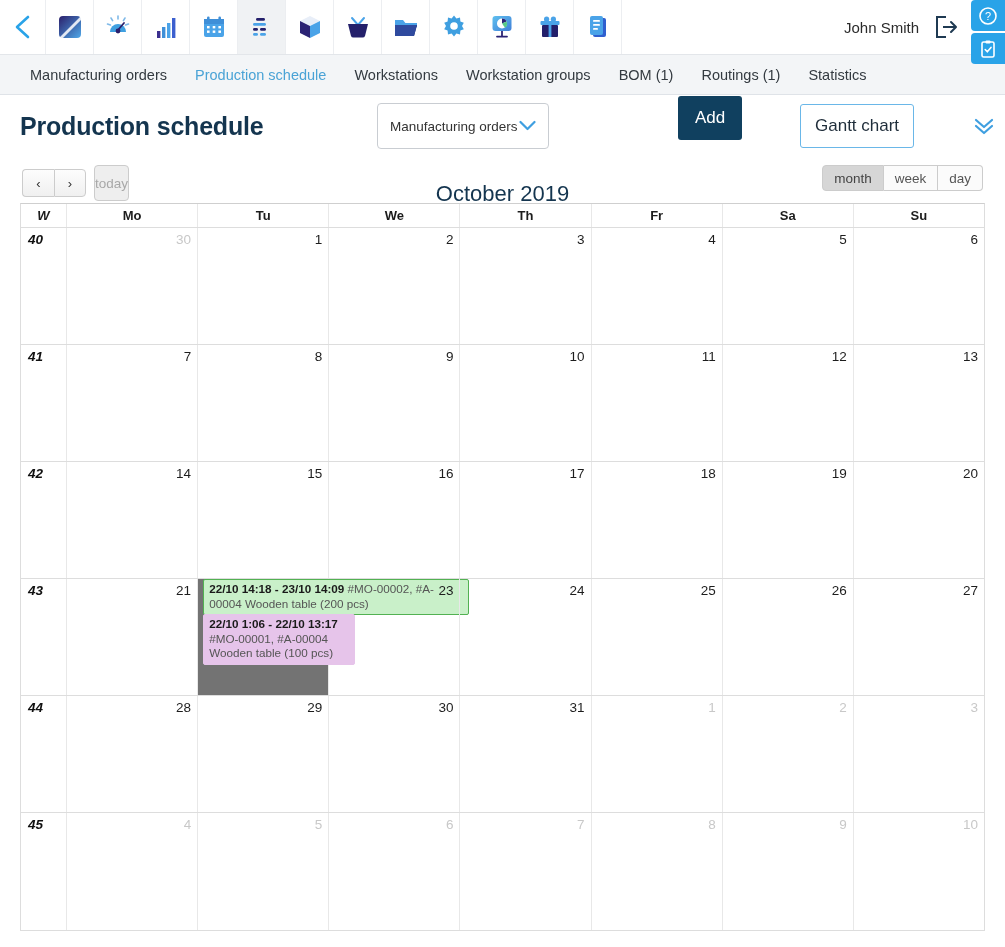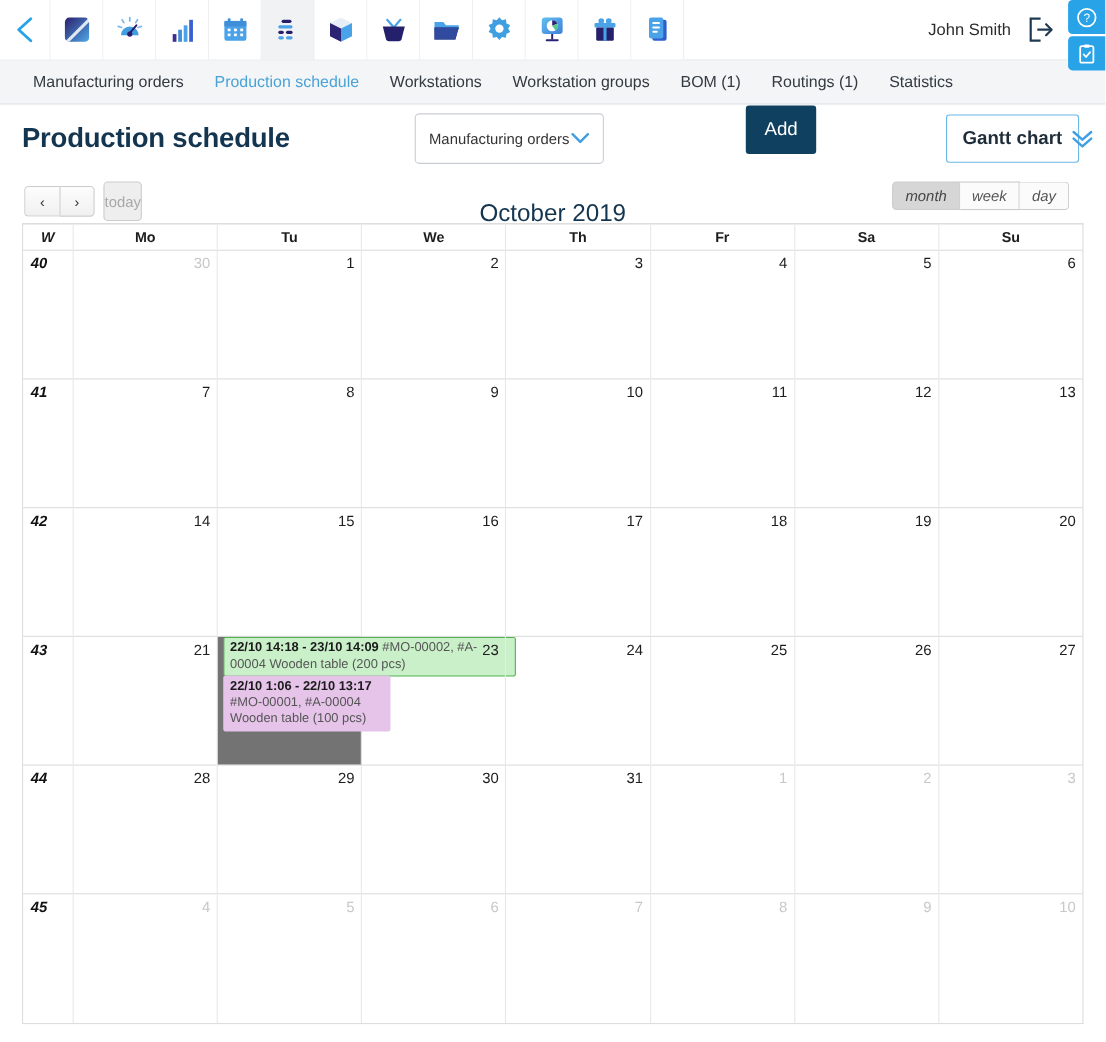--- a/index.html
+++ b/index.html
@@ -107,21 +107,21 @@
     background: #fff;
     border: 1px solid #6ab7e8;
     border-radius: 3px;
     color: #1f2d3a;
     font-size: 17px; font-family: inherit;
     display: flex; align-items: center; gap: 7px;
     padding: 0 14px;
     cursor: pointer;
   }
   .btn-png { left: 740px; }
-  .btn-gantt { left: 840px; font-weight: bold; }
+  .btn-gantt { left: 780px; }
   .chevrons-btn {
     position: absolute; left: 950px; top: 22px;
     cursor: pointer;
   }
 
   
   .calnav-row {
     position: relative;
     height: 46px;
   }
@@ -146,23 +146,22 @@
     cursor: pointer;
   }
   .calnav-left { position: absolute; left: 2px; top: 8px; display: flex; align-items: center; }
   .cal-title {
     position: absolute; left: 0; right: 0; top: 24px;
     text-align: center;
     font-size: 22px; font-weight: normal; color: #14354f;
     pointer-events: none;
   }
   .view-group {
-    position: absolute; right: 13px; top: 8px;
+    position: absolute; right: 2px; top: 8px;
     display: inline-flex;
-    font-style: italic;
   }
   .view-btn {
     height: 26px; padding: 0 11px;
     background: #fbfbfb;
     border: 1px solid #ccc;
     color: #555; font-size: 13.5px; font-family: inherit;
     display: flex; align-items: center;
     cursor: pointer;
   }
   .view-btn + .view-btn { border-left: none; }

